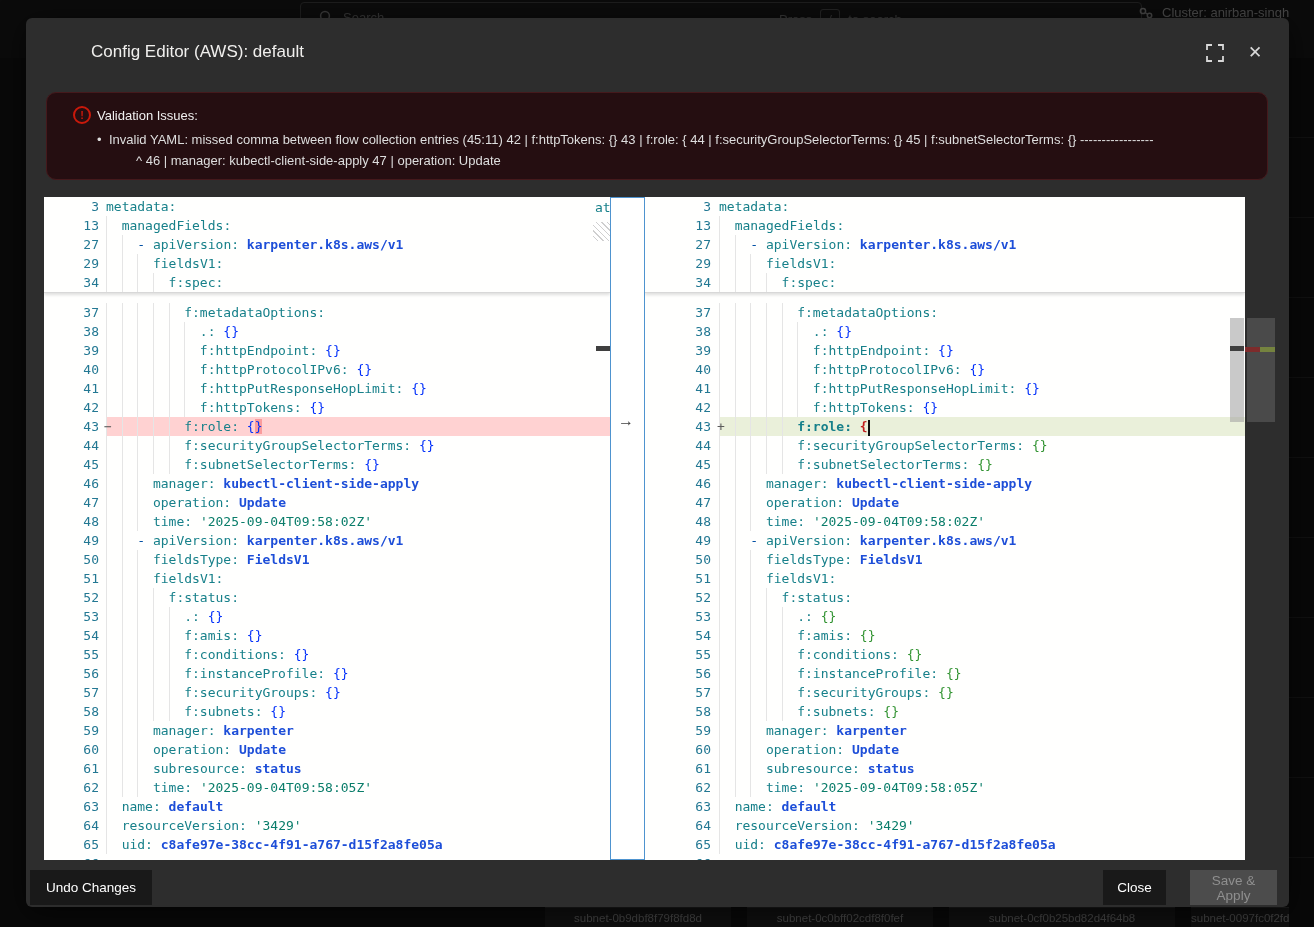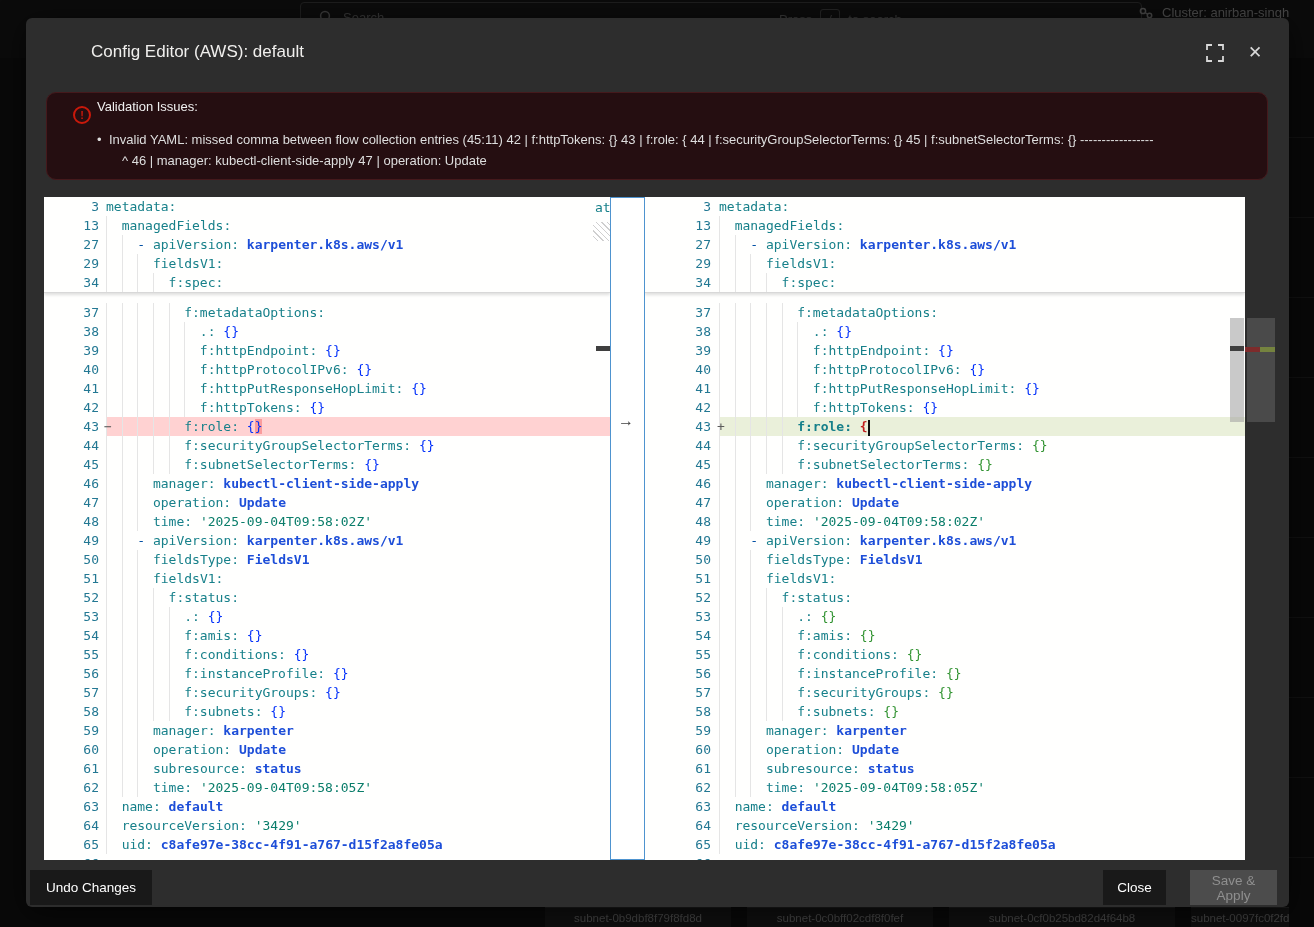--- a/index.html
+++ b/index.html
@@ -26,24 +26,24 @@
     border-radius:6px;box-shadow:0 6px 30px rgba(0,0,0,.6);}
   .modal-title{position:absolute;left:20px;top:24px;font-size:17px;color:#f0efed;margin-left:45px;}
   .hdr-btn{position:absolute;top:26px;width:18px;height:18px;cursor:pointer;color:#d8d8d8;}
   .hdr-expand{left:1180px;}
   .hdr-close{left:1220px;font-size:17px;line-height:18px;text-align:center;}
   
   .banner{position:absolute;left:20px;top:74px;width:1222px;height:88px;background:#250e11;
     border:1px solid #45191c;border-radius:10px;box-sizing:border-box;}
   .warn-ic{position:absolute;left:26px;top:13px;width:14px;height:14px;border:2px solid #c9190b;
     border-radius:50%;color:#c9190b;font-size:11px;font-weight:bold;text-align:center;line-height:14px;}
-  .banner-title{position:absolute;left:50px;top:6px;font-size:13px;color:#f0f0f0;}
+  .banner-title{position:absolute;left:50px;top:15px;font-size:13px;color:#f0f0f0;}
   .banner-body{position:absolute;left:62px;top:36px;right:20px;color:#dedede;font-size:13px;line-height:21px;}
   .banner-body .bullet{position:absolute;left:-12px;top:0;}
-  .banner-line2{margin-left:13px;}
+  .banner-line2{margin-left:27px;}
   
   .editor{position:absolute;left:18px;top:179px;width:1231px;height:663px;}
   .pane{position:absolute;top:0;bottom:0;background:#fffffe;overflow:hidden;}
   .pane-left{left:0;width:566px;}
   .pane-right{left:601px;width:600px;}
   .sash{position:absolute;left:566px;width:35px;top:0;bottom:0;background:#ffffff;
     border:1px solid #4e93cf;box-sizing:border-box;}
   .revert-arrow{position:absolute;left:7px;top:214px;font-size:16px;color:#3f3f3f;cursor:pointer;}
   .overview{position:absolute;left:1201px;width:30px;top:0;bottom:0;}
   .ov-slider{position:absolute;left:2px;width:28px;top:121px;height:104px;background:#4a4a4a;}

